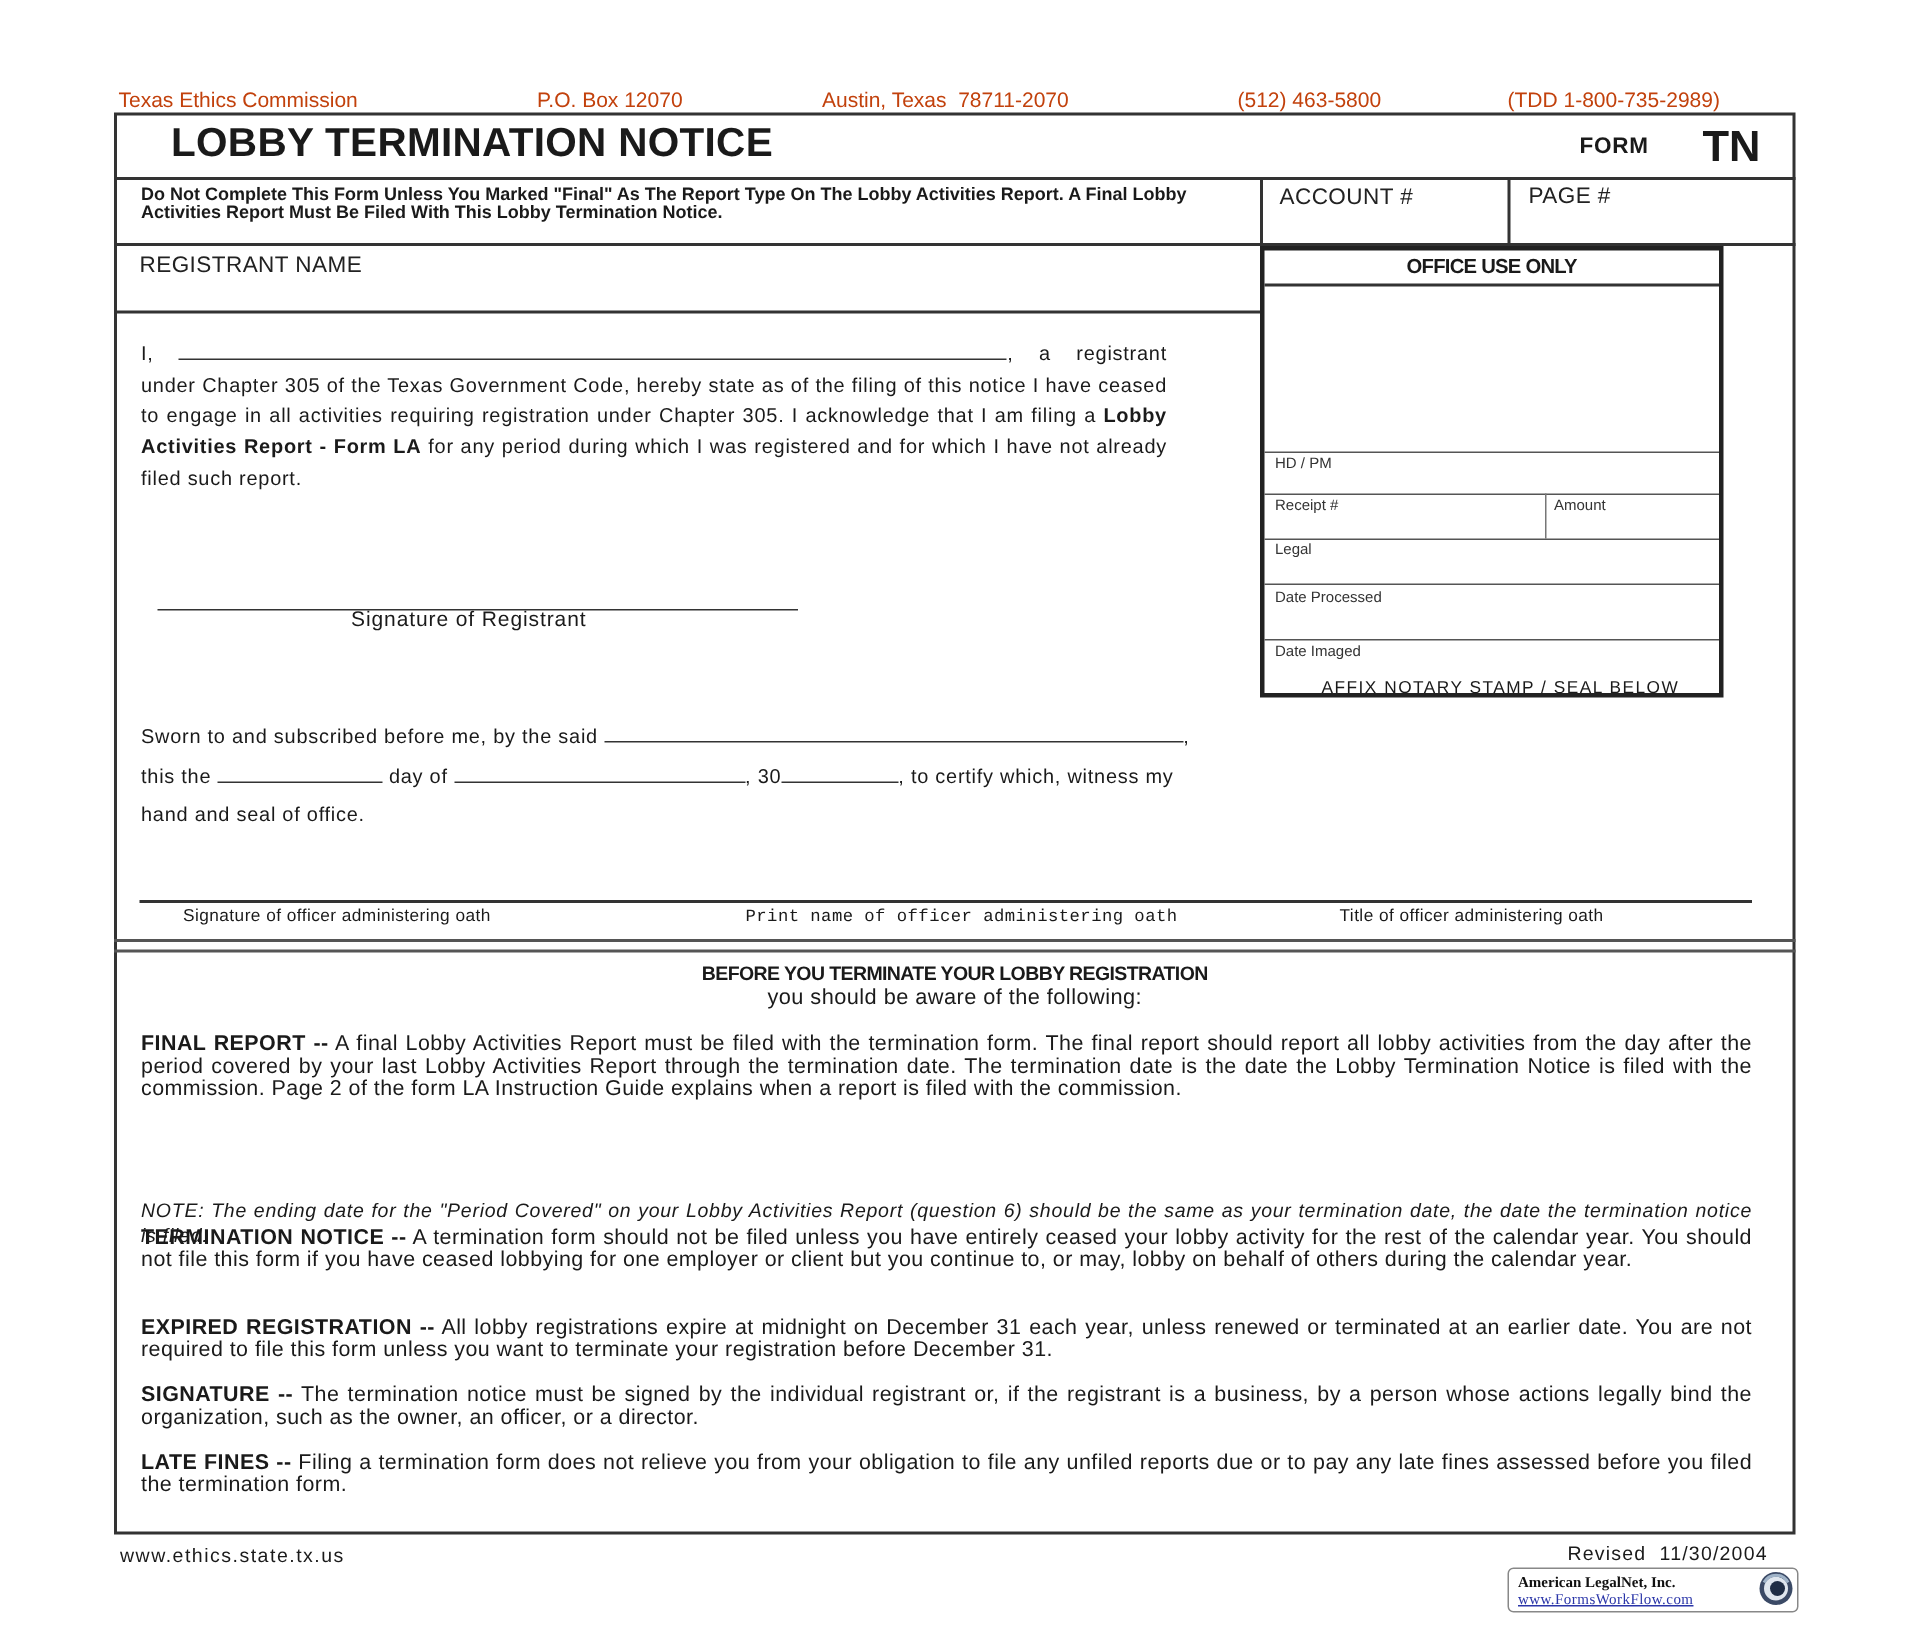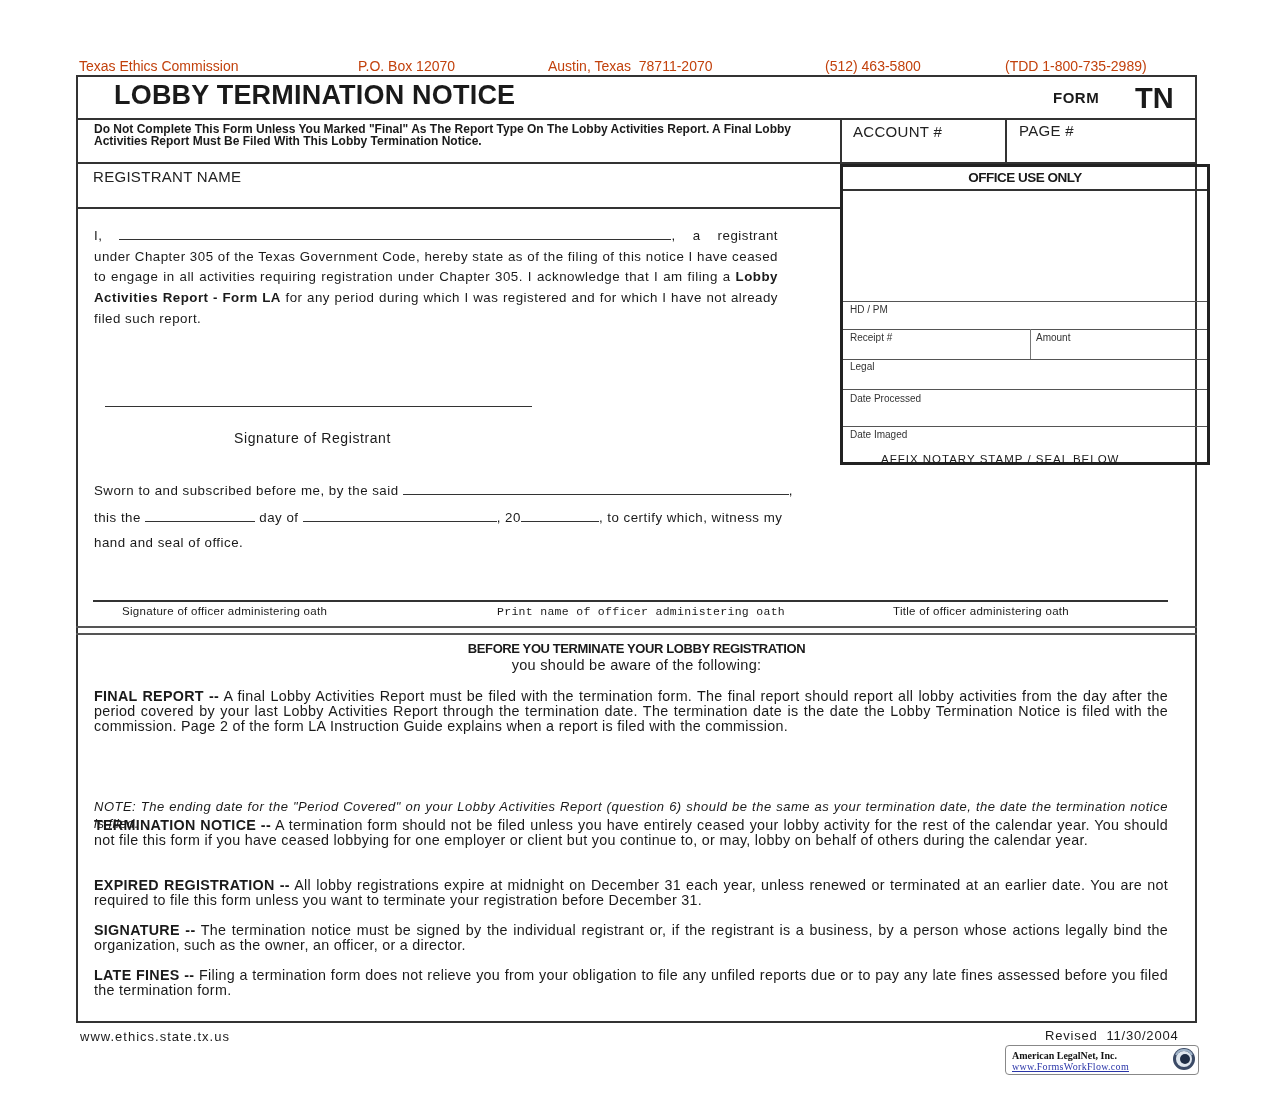--- a/index.html
+++ b/index.html
@@ -7,29 +7,29 @@
     .abs { position:absolute; }
     .hdr { top:58px; font-size:14px; color:#c2410c; white-space:nowrap; }
     .frame { left:76px; top:75px; width:1121px; height:948px; border:2px solid #333; box-sizing:border-box; }
     .hline { position:absolute; height:0; border-top:2px solid #333; }
     .vline { position:absolute; width:0; border-left:2px solid #333; }
     .title { left:114px; top:80px; font-size:27px; font-weight:bold; letter-spacing:0.2px; }
     .formlbl { left:1053px; top:89px; font-size:15px; font-weight:bold; letter-spacing:0.5px; }
     .formtn { left:1135px; top:82px; font-size:29px; font-weight:bold; }
     .warn { left:94px; top:123px; width:735px; font-size:12px; font-weight:bold; line-height:12px; }
     .smlbl { font-size:15px; color:#222; letter-spacing:0.3px; }
-    .office { left:840px; top:164px; width:370px; height:301px; border:3px solid #222; box-sizing:border-box; }
+    .office { left:840px; top:164px; width:309px; height:301px; border:3px solid #222; box-sizing:border-box; }
     .office-title { position:absolute; left:0; top:0; width:100%; height:22px; border-bottom:2px solid #333; text-align:center; font-size:13.5px; font-weight:bold; line-height:22px; letter-spacing:-0.5px; }
     .orow { position:absolute; left:0; width:100%; border-top:1.5px solid #555; }
     .olbl { position:absolute; font-size:10px; color:#333; }
     .para { left:94px; top:226px; width:684px; font-size:13.3px; line-height:20.7px; text-align:justify; letter-spacing:0.5px; }
     .para b { font-weight:bold; }
     .blank { display:inline-block; border-bottom:1px solid #333; height:13px; vertical-align:baseline; }
     .sigline { left:105px; top:406px; width:427px; border-top:1px solid #333; }
-    .siglbl { left:234px; top:430px; font-size:14px; letter-spacing:0.6px; }
+    .siglbl { left:234px; top:404px; font-size:14px; letter-spacing:0.6px; }
     .notary { left:881px; top:453px; font-size:11.5px; letter-spacing:1px; }
     .sworn { left:94px; font-size:13.3px; letter-spacing:0.5px; white-space:nowrap; }
     .oathline { left:93px; top:600px; width:1075px; border-top:2px solid #333; }
     .oathlbl { top:605px; font-size:11.5px; letter-spacing:0.3px; }
     .dbl1 { left:76px; top:626px; width:1121px; border-top:2px solid #555; }
     .dbl2 { left:76px; top:633px; width:1121px; border-top:2px solid #555; }
     .before { left:76px; top:641px; width:1121px; text-align:center; font-size:13px; font-weight:bold; letter-spacing:-0.4px; }
     .aware { left:76px; top:657px; width:1121px; text-align:center; font-size:14.5px; letter-spacing:0.3px; }
     .sec { left:94px; width:1074px; font-size:14.3px; line-height:15.2px; text-align:justify; letter-spacing:0.3px; }
     .sec b { font-weight:bold; }
@@ -99,21 +99,21 @@
 <div class="abs notary">AFFIX NOTARY STAMP / SEAL BELOW</div>
 
 <div class="abs sworn" style="top:481px;">
   <span>Sworn  to and subscribed before me, by the said</span>
   <span class="blank" style="width:386px;"></span><span>,</span>
 </div>
 <div class="abs sworn" style="top:508px;">
   <span>this the</span>
   <span class="blank" style="width:110px;"></span>
   <span>day of</span>
-  <span class="blank" style="width:194px;"></span><span>, 20</span><span class="blank" style="width:78px;"></span><span>, to certify which, witness my</span>
+  <span class="blank" style="width:194px;"></span><span>, 30</span><span class="blank" style="width:78px;"></span><span>, to certify which, witness my</span>
 </div>
 <div class="abs sworn" style="top:535px;">hand and seal of office.</div>
 
 <div class="abs oathline"></div>
 <div class="abs oathlbl" style="left:122px;">Signature of officer administering oath</div>
 <div class="abs oathlbl" style="left:497px;font-family:Liberation Mono, monospace;">Print name of officer administering oath</div>
 <div class="abs oathlbl" style="left:893px;">Title of officer administering oath</div>
 
 <div class="abs dbl1"></div>
 <div class="abs dbl2"></div>

